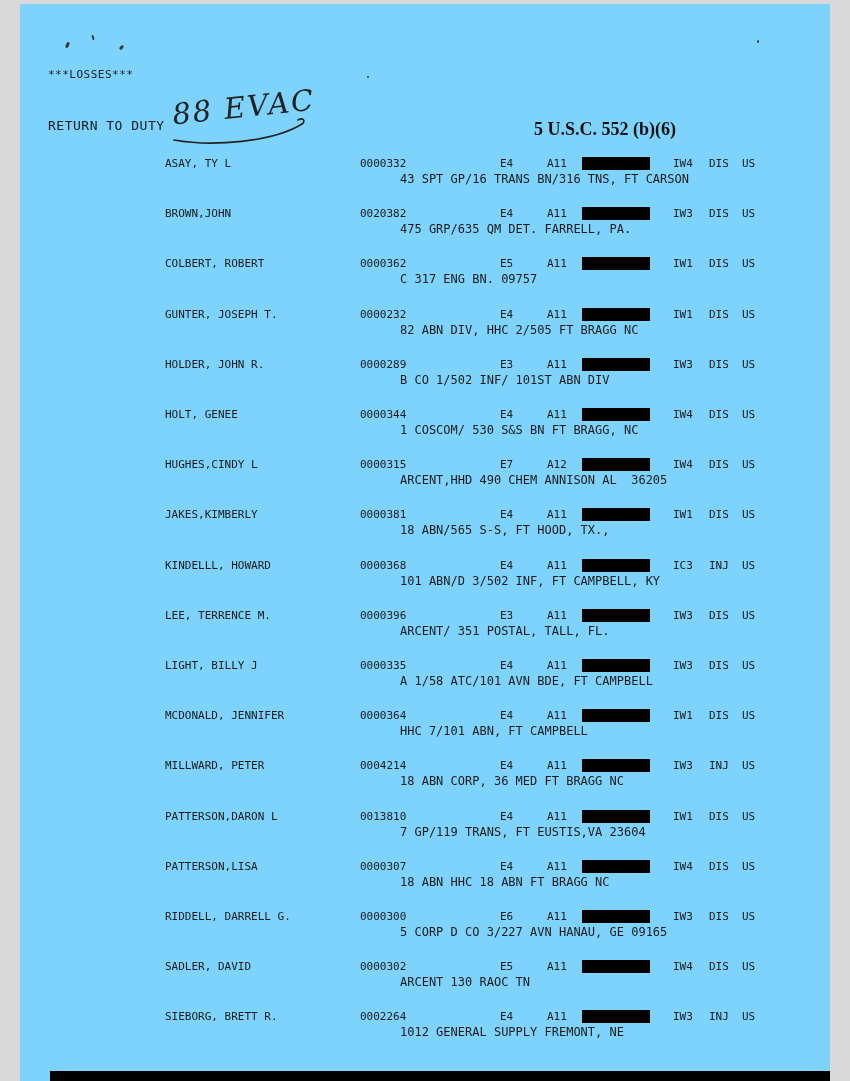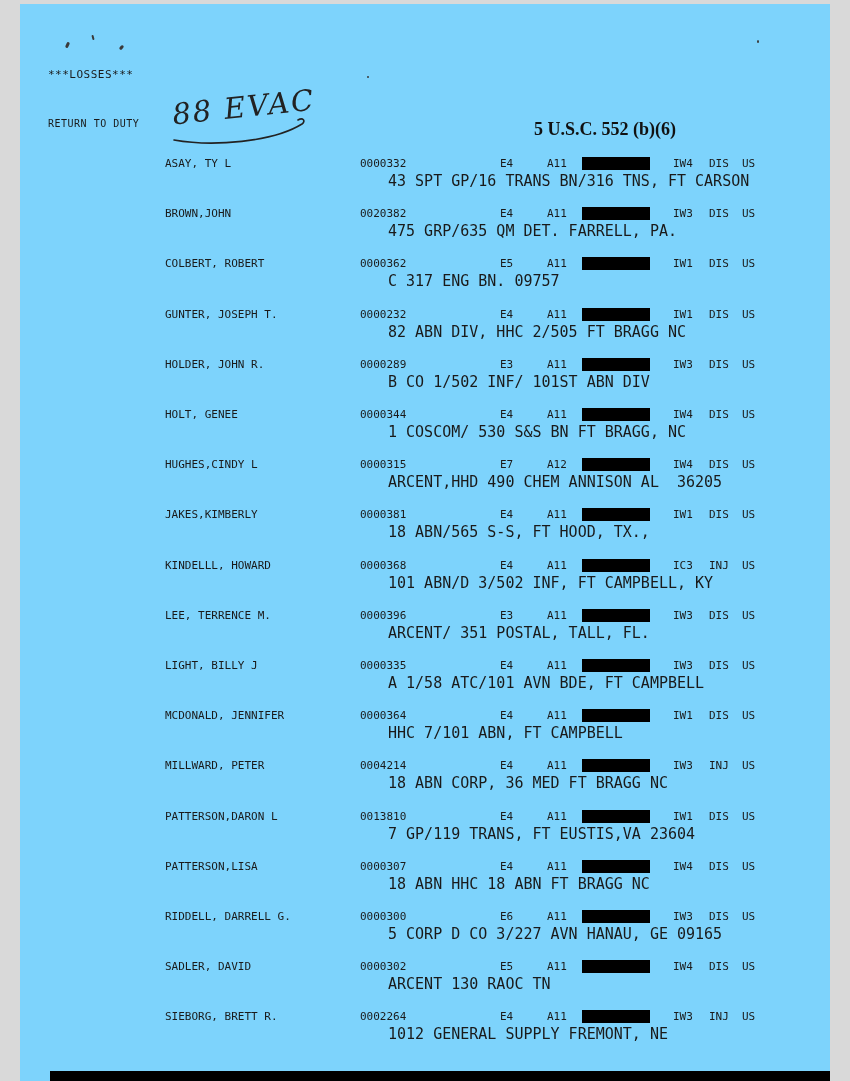--- a/index.html
+++ b/index.html
@@ -13,21 +13,21 @@
     overflow: hidden;
     margin: 4px auto;
   }
   
   .losses-label {
     position: absolute; left: 28px; top: 64px;
     font-size: 11px; letter-spacing: 0.5px; white-space: nowrap;
   }
   .rtd-label {
     position: absolute; left: 28px; top: 114px;
-    font-size: 10px; letter-spacing: 0.5px; white-space: nowrap; text-align: right;
+    font-size: 13px; letter-spacing: 0.5px; white-space: nowrap; text-align: right;
   }
   
   .handwriting {
     position: absolute; left: 152px; top: 86px;
     font-family: "DejaVu Serif", serif;
     font-style: italic;
     font-size: 29px;
     letter-spacing: 2px;
     color: #222;
     transform: rotate(-6deg);
@@ -51,21 +51,21 @@
   .entry { position: absolute; left: 0; width: 850px; height: 34px; font-size: 11px; }
   .entry span { position: absolute; top: 0; white-space: pre; }
   .c-name    { left: 145px; }
   .c-serial  { left: 340px; }
   .c-grade   { left: 480px; }
   .c-acode   { left: 527px; }
   .redact    { left: 562px; top: -1px; width: 68px; height: 13px; background: #000000; }
   .c-ccode   { left: 653px; }
   .c-status  { left: 689px; }
   .c-country { left: 722px; }
-  .c-unit    { left: 368px; top: 15px !important; font-size: 15px; }
+  .c-unit    { left: 380px; top: 15px !important; font-size: 12px; }
   
   .bottom-bar {
     position: absolute; left: 30px; top: 1067px;
     width: 820px; height: 13px; background: #000000;
   }
   
   .speck { position: absolute; background: #3a3a3a; }
   .speck-1 { left: 46px;  top: 38px; width: 3px; height: 6px; transform: rotate(25deg); border-radius: 2px; }
   .speck-2 { left: 72px;  top: 31px; width: 2px; height: 5px; transform: rotate(-15deg); border-radius: 2px; }
   .speck-3 { left: 100px; top: 41px; width: 3px; height: 5px; transform: rotate(40deg); border-radius: 2px; }

